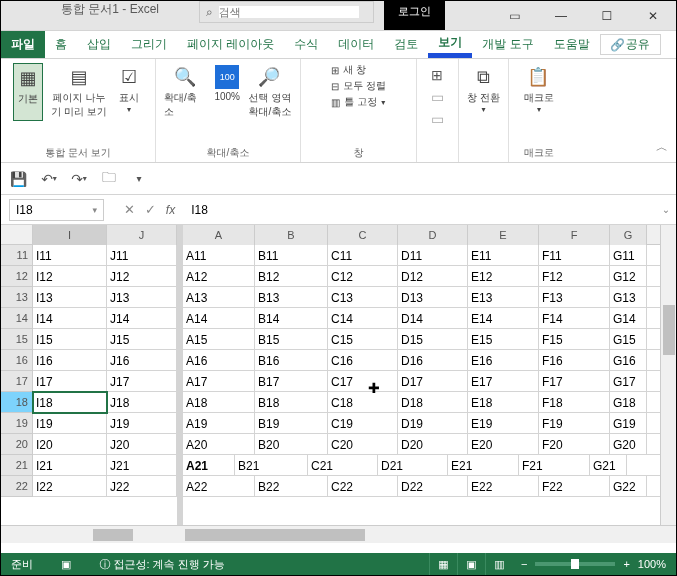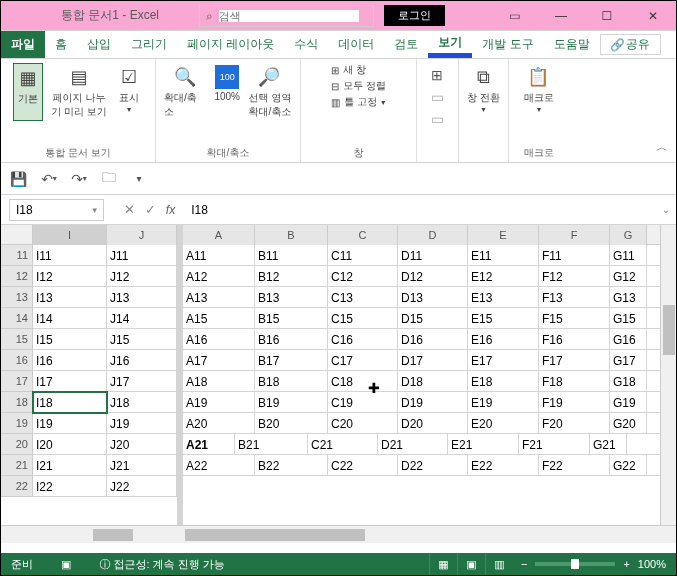--- a/index.html
+++ b/index.html
@@ -1,18 +1,18 @@
 <!DOCTYPE html>
 <html><head>
 <meta charset="utf-8">
 <style>
 * { margin: 0; padding: 0; box-sizing: border-box; font-family: "Malgun Gothic", "Segoe UI", sans-serif; }
 body { background: #fff; width: 677px; height: 576px; overflow: hidden; border: 1px solid #000; position: relative; }
 
-.title-bar { height: 30px; background: #f9a8d4; display: flex; align-items: center; border-bottom: 1px solid #d4d4d4; }
+.title-bar { height: 30px; background: #e5e5e5; display: flex; border-bottom: 1px solid #d4d4d4; }
 .title-text { margin-left: 60px; font-size: 12px; color: #595959; }
 .search-box { margin-left: 40px; width: 175px; height: 22px; border: 1px solid #ccc; display: flex; align-items: center; padding-left: 6px; }
 .search-icon { font-size: 12px; color: #666; margin-right: 6px; }
 .search-input { border: none; outline: none; font-size: 11px; width: 140px; color: #888; }
 .login-btn { margin-left: 10px; background: #000; color: #fff; font-size: 11px; padding: 3px 14px; }
 .win-icons { margin-left: auto; display: flex; }
 .win-icon { width: 46px; height: 30px; display: flex; align-items: center; justify-content: center; font-size: 12px; color: #333; }
 
 .ribbon-tabs { height: 28px; display: flex; align-items: stretch; border-bottom: 1px solid #d4d4d4; font-size: 12px; }
 .ribbon-tab { padding: 0 10px; display: flex; align-items: center; color: #217346; cursor: pointer; }
@@ -40,21 +40,21 @@
 .fx-label { font-style: italic; color: #666; font-size: 12px; }
 .formula-input { margin-left: 16px; font-size: 12px; flex: 1; border: none; outline: none; }
 .fb-expand { width: 20px; text-align: center; color: #888; font-size: 10px; }
 
 .grid-area { height: 300px; display: flex; }
 .col-header-row { height: 20px; display: flex; background: #f0f0f0; border-bottom: 1px solid #ccc; }
 .select-all { width: 32px; height: 20px; background: #f0f0f0; border-right: 1px solid #ccc; border-bottom: 1px solid #ccc; }
 .col-h { height: 20px; border-right: 1px solid #ccc; display: flex; align-items: center; justify-content: center; font-size: 11px; color: #555; background: #e6e6e6; }
 .col-h.sel { background: #d0d0d0; }
 .row-h { width: 32px; height: 21px; border-right: 1px solid #ccc; border-bottom: 1px solid #ccc; display: flex; align-items: center; justify-content: flex-end; padding-right: 4px; font-size: 11px; color: #555; background: #e6e6e6; }
-.row-h.sel { background: #e5e5e5; }
+.row-h.sel { background: #7dd3fc; }
 .data-row { height: 21px; display: flex; border-bottom: 1px solid #d4d4d4; }
 .cell { height: 21px; border-right: 1px solid #d4d4d4; font-size: 12px; padding-left: 3px; display: flex; align-items: center; overflow: hidden; }
 .cell.active { outline: 2px solid #217346; outline-offset: -1px; background: #fff; z-index: 5; position: relative; }
 .vsb { width: 16px; background: #f0f0f0; border-left: 1px solid #ccc; position: relative; }
 .vsb-thumb { position: absolute; top: 80px; left: 2px; width: 12px; height: 50px; background: #c0c0c0; }
 .split-bar { width: 6px; background: #d4d4d4; cursor: col-resize; }
 
 .hsb-row { height: 18px; display: flex; background: #f0f0f0; border-top: 1px solid #ccc; }
 .hsb-track { height: 18px; position: relative; }
 .hsb-thumb { position: absolute; top: 3px; height: 12px; background: #c0c0c0; }
@@ -310,20 +310,29 @@
         <div class="data-row">
           <div class="cell" style="width: 72px;">A13</div>
           <div class="cell" style="width: 73px;">B13</div>
           <div class="cell" style="width: 70px;">C13</div>
           <div class="cell" style="width: 70px;">D13</div>
           <div class="cell" style="width: 71px;">E13</div>
           <div class="cell" style="width: 71px;">F13</div>
           <div class="cell" style="width: 37px;">G13</div>
         </div>
         <div class="data-row">
+          <div class="cell" style="width: 72px;">A14</div>
+          <div class="cell" style="width: 73px;">B14</div>
+          <div class="cell" style="width: 70px;">C14</div>
+          <div class="cell" style="width: 70px;">D14</div>
+          <div class="cell" style="width: 71px;">E14</div>
+          <div class="cell" style="width: 71px;">F14</div>
+          <div class="cell" style="width: 37px;">G14</div>
+        </div>
+        <div class="data-row">
           <div class="cell" style="width: 72px;">A15</div>
           <div class="cell" style="width: 73px;">B15</div>
           <div class="cell" style="width: 70px;">C15</div>
           <div class="cell" style="width: 70px;">D15</div>
           <div class="cell" style="width: 71px;">E15</div>
           <div class="cell" style="width: 71px;">F15</div>
           <div class="cell" style="width: 37px;">G15</div>
         </div>
         <div class="data-row">
           <div class="cell" style="width: 72px;">A16</div>

